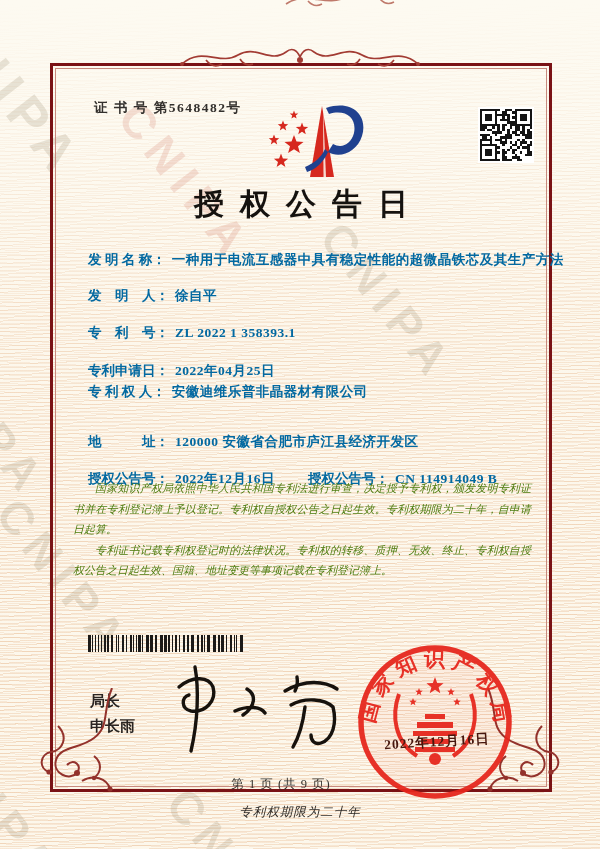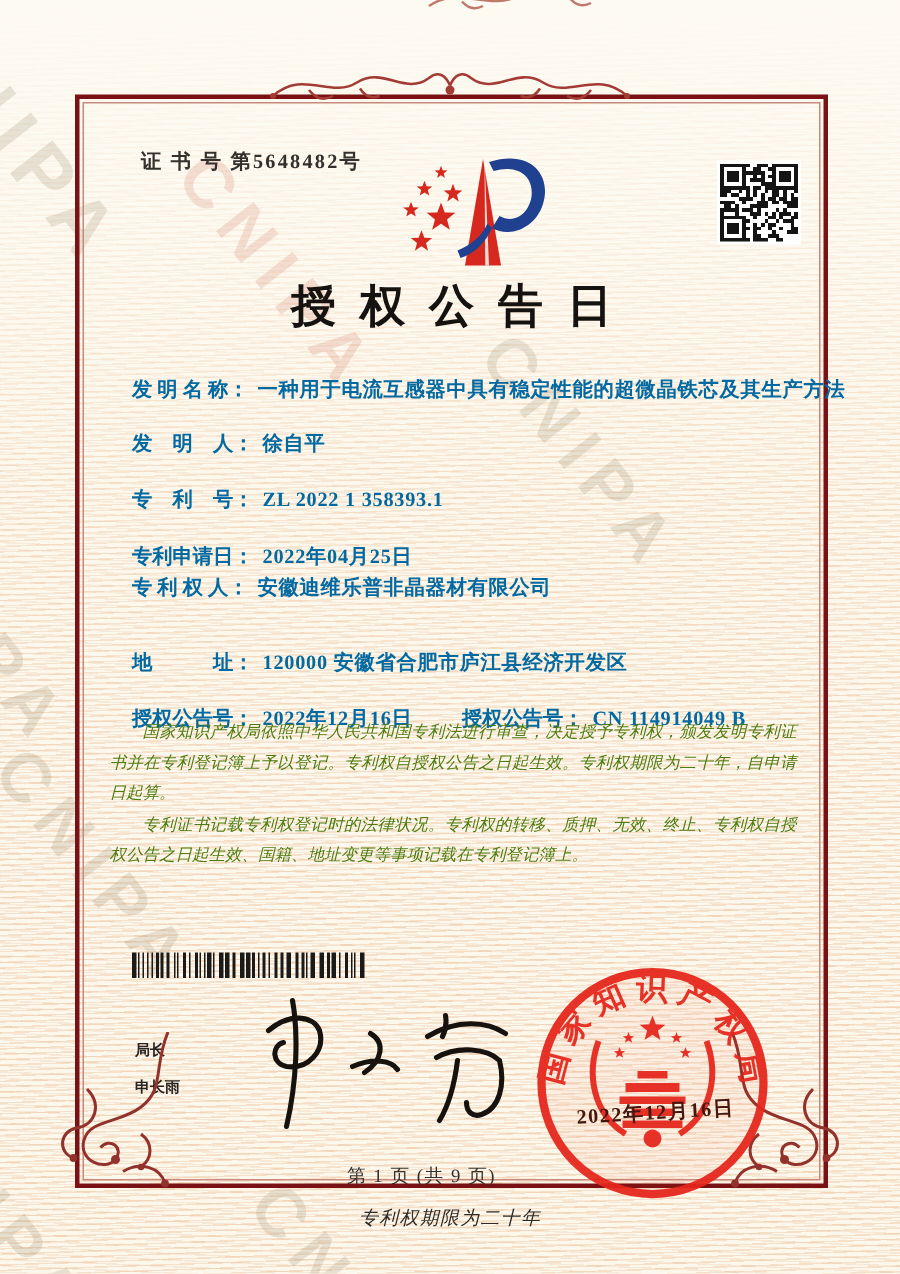--- a/index.html
+++ b/index.html
@@ -41,21 +41,21 @@
   .row .lab{display:inline-block;}
   .row .val{margin-left:6px;letter-spacing:.5px;}
   .row2col .grp2{position:absolute;left:220px;top:0;white-space:nowrap;}
   .paras{
     position:absolute;left:20px;top:412px;width:458px;
     font-size:11px;line-height:20.5px;font-style:italic;color:#4d7c0f;
     text-align:justify;
   }
   .paras p{margin:0;text-indent:2em;}
   .barcode{position:absolute;left:35px;top:569px;width:158px;height:17px;display:flex;align-items:stretch;}
-  .officer{position:absolute;left:37px;top:622px;font-family:"Liberation Sans","DejaVu Sans",sans-serif;font-weight:bold;font-size:10px;color:#2a2522;line-height:25px;}
+  .officer{position:absolute;left:37px;top:622px;font-family:"Liberation Sans","DejaVu Sans",sans-serif;font-weight:bold;font-size:15px;color:#2a2522;line-height:25px;}
   .signature{position:absolute;left:112px;top:595px;width:178px;height:100px;}
   .pagenum{position:absolute;left:0;top:710px;width:456px;text-align:center;font-size:12.5px;color:#33302c;letter-spacing:1px;}
   .seal{position:absolute;left:353px;top:640px;width:164px;height:164px;z-index:5;}
   .seal svg{width:100%;height:100%;display:block;opacity:.94;}
   .seal-date{
     position:absolute;left:366px;top:733px;width:142px;text-align:center;z-index:6;
     font-size:13.5px;font-weight:bold;color:#46170e;letter-spacing:1px;transform:rotate(-3.5deg);
   }
   .footer-note{
     position:absolute;left:210px;top:804px;width:180px;text-align:center;

